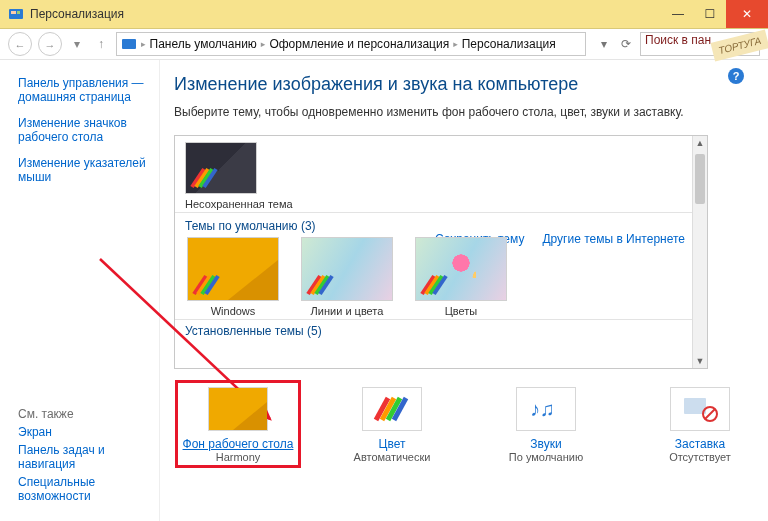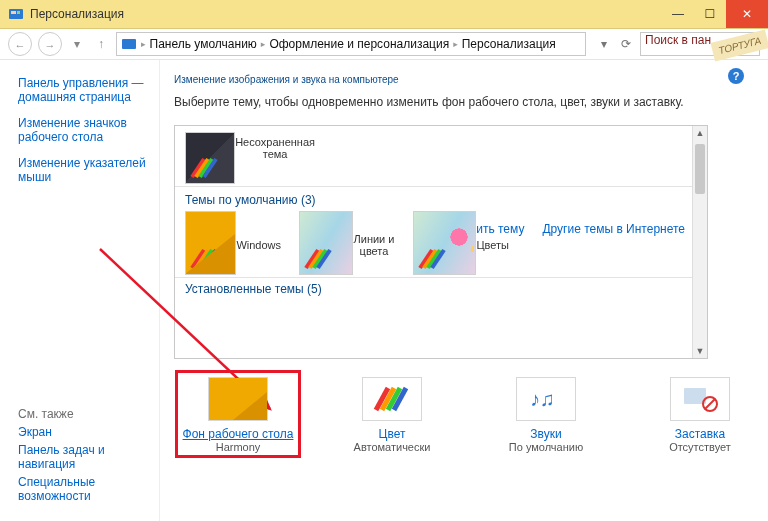--- a/index.html
+++ b/index.html
@@ -21,30 +21,30 @@
   .searchbox{width:110px;border:1px solid #c8c8c8;height:22px;display:flex;align-items:flex-start;padding:0 4px;color:#7f1d1d}
   .watermark{position:absolute;right:0;top:36px;font-size:10px;color:#8a6d3b;font-style:italic;background:#f5e6b7;padding:4px 6px;transform:rotate(-14deg)}
   .body{display:flex;height:calc(521px - 28px - 30px)}
   .sidebar{width:190px;border-right:1px solid #eee;padding:16px 12px 8px 18px;display:flex;flex-direction:column;position:relative}
   .sidebar a,.link{color:#0066cc;text-decoration:none;cursor:pointer}
   .side-list{display:flex;flex-direction:column;gap:12px}
   .side-bottom{margin-top:auto;display:flex;flex-direction:column;gap:4px;margin-bottom:12px}
   .side-heading{color:#6d6d6d;font-size:12px}
   .content{flex:1;padding:14px 6px 0 14px;position:relative}
   .help-icon{position:absolute;top:8px;right:24px;width:16px;height:16px;border-radius:50%;background:#2a7ad4;color:#fff;font-size:11px;display:flex;align-items:center;justify-content:center;font-weight:bold}
-  .h1{color:#0a4b8a;font-size:10px;margin:0 0 10px}
+  .h1{color:#0a4b8a;font-size:18px;margin:0 0 10px}
   .sub{color:#333;margin-bottom:16px}
   .theme-pane{border:1px solid #c8c8c8;height:232px;width:532px;position:relative;overflow:hidden}
   .theme-scroll{position:absolute;right:0;top:0;bottom:0;width:14px;border-left:1px solid #ddd;background:#f1f1f1}
   .thumb{position:absolute;right:2px;top:18px;width:10px;height:50px;background:#c8c8c8;border-radius:2px}
   .scroll-btn{position:absolute;right:0;width:14px;height:14px;display:flex;align-items:center;justify-content:center;color:#666;font-size:9px}
   .section{padding:6px 10px 2px}
   .sec-title{color:#0a4b8a;font-size:12px;margin-bottom:4px}
   .themes-row{display:flex;gap:18px;flex-wrap:wrap}
-  .theme{display:flex;align-items:center;width:96px}
+  .theme{display:flex;flex-direction:column;align-items:center;width:96px}
   .theme .tpic{width:90px;height:62px;background:#eee;border:1px solid #d0d0d0;position:relative;overflow:hidden}
   .theme .tlabel{margin-top:4px;text-align:center;font-size:11px;color:#333}
   .theme.unsaved .tpic{width:70px;height:50px;background:linear-gradient(135deg,#2d2d38 50%,#3b3b46 50%)}
   .swatch{position:absolute;left:4px;bottom:4px;width:30px;height:22px}
   .theme.windows .tpic{background:#f0a900}
   .theme.windows .tpic::after{content:"";position:absolute;right:0;bottom:0;border-left:50px solid transparent;border-bottom:40px solid #d99100}
   .theme.lines .tpic::before,.theme.flowers .tpic::before{content:"";position:absolute;inset:0;background:linear-gradient(120deg,#cfe9d3,#a6d6e7,#e9d0e3)}
   .theme.flowers .tpic::after{content:"";position:absolute;left:30px;top:10px;width:30px;height:30px;background:radial-gradient(circle,#f7a 0 40%,transparent 41%),radial-gradient(circle,#fc6 0 30%,transparent 31%);background-position:0 0,18px 14px;background-repeat:no-repeat}
   .defaults-links{position:absolute;right:22px;top:96px;display:flex;gap:18px}
   .bottom-row{display:flex;gap:30px;margin-top:12px;padding-left:2px}

